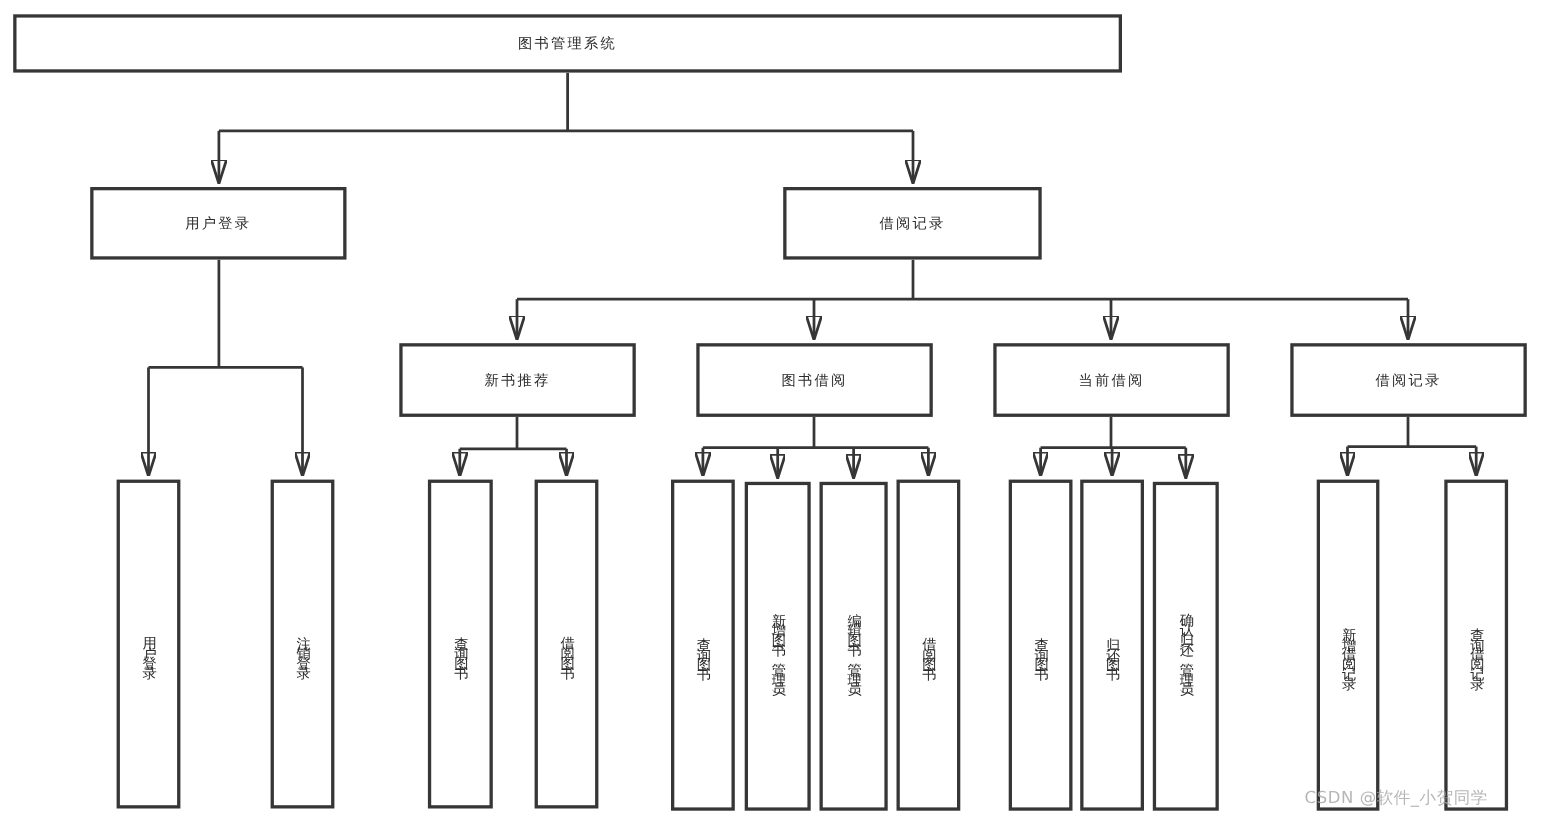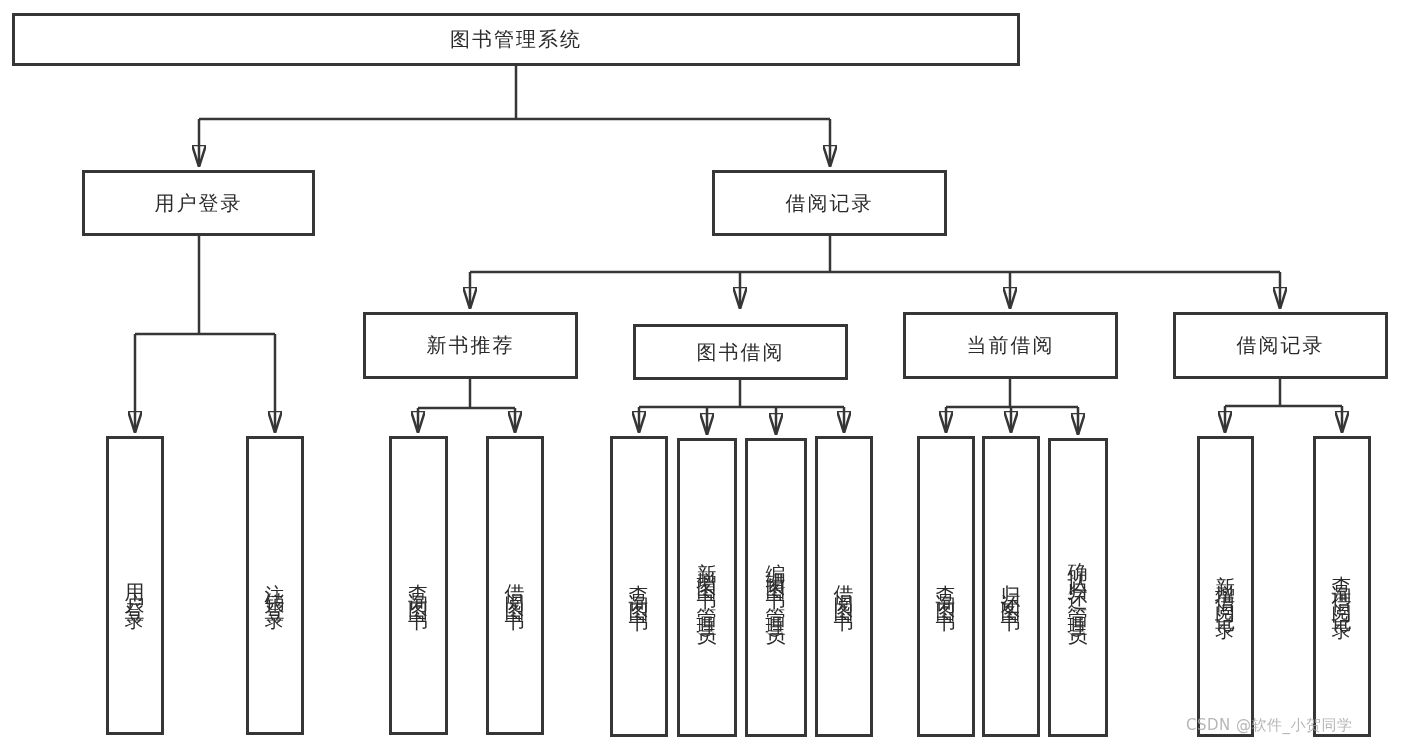--- a/index.html
+++ b/index.html
@@ -29,21 +29,21 @@
     fill: none;
   }
   .node {
     position: absolute;
     background: var(--background);
     border: 3px solid var(--line);
     color: var(--text);
     display: flex;
     align-items: center;
     justify-content: center;
-    font-size: 20px;
+    font-size: 13px;
   }
   .node.h span {
     letter-spacing: 2px;
     white-space: nowrap;
   }
   .node.v span {
     writing-mode: vertical-lr;
     text-orientation: mixed;
     letter-spacing: 9px;
     line-height: 1;
@@ -122,21 +122,21 @@
   <div class="node h" style="left:82px; top:170px; width:233px; height:66px;">
     <span>用户登录</span>
   </div>
   <div class="node h" style="left:712px; top:170px; width:235px; height:66px;">
     <span>借阅记录</span>
   </div>
 
   <div class="node h" style="left:363px; top:312px; width:215px; height:67px;align-items:center;">
     <span>新书推荐</span>
   </div>
-  <div class="node h" style="left:633px; top:324px; width:215px; height:56px;font-family:Liberation Serif, serif;">
+  <div class="node h" style="left:633px; top:312px; width:215px; height:67px;font-family:Liberation Serif, serif;">
     <span>图书借阅</span>
   </div>
   <div class="node h" style="left:903px; top:312px; width:215px; height:67px;">
     <span>当前借阅</span>
   </div>
   <div class="node h" style="left:1173px; top:312px; width:215px; height:67px;">
     <span>借阅记录</span>
   </div>
 
   <div class="node v" style="left:106px; top:436px; width:58px; height:299px;">

